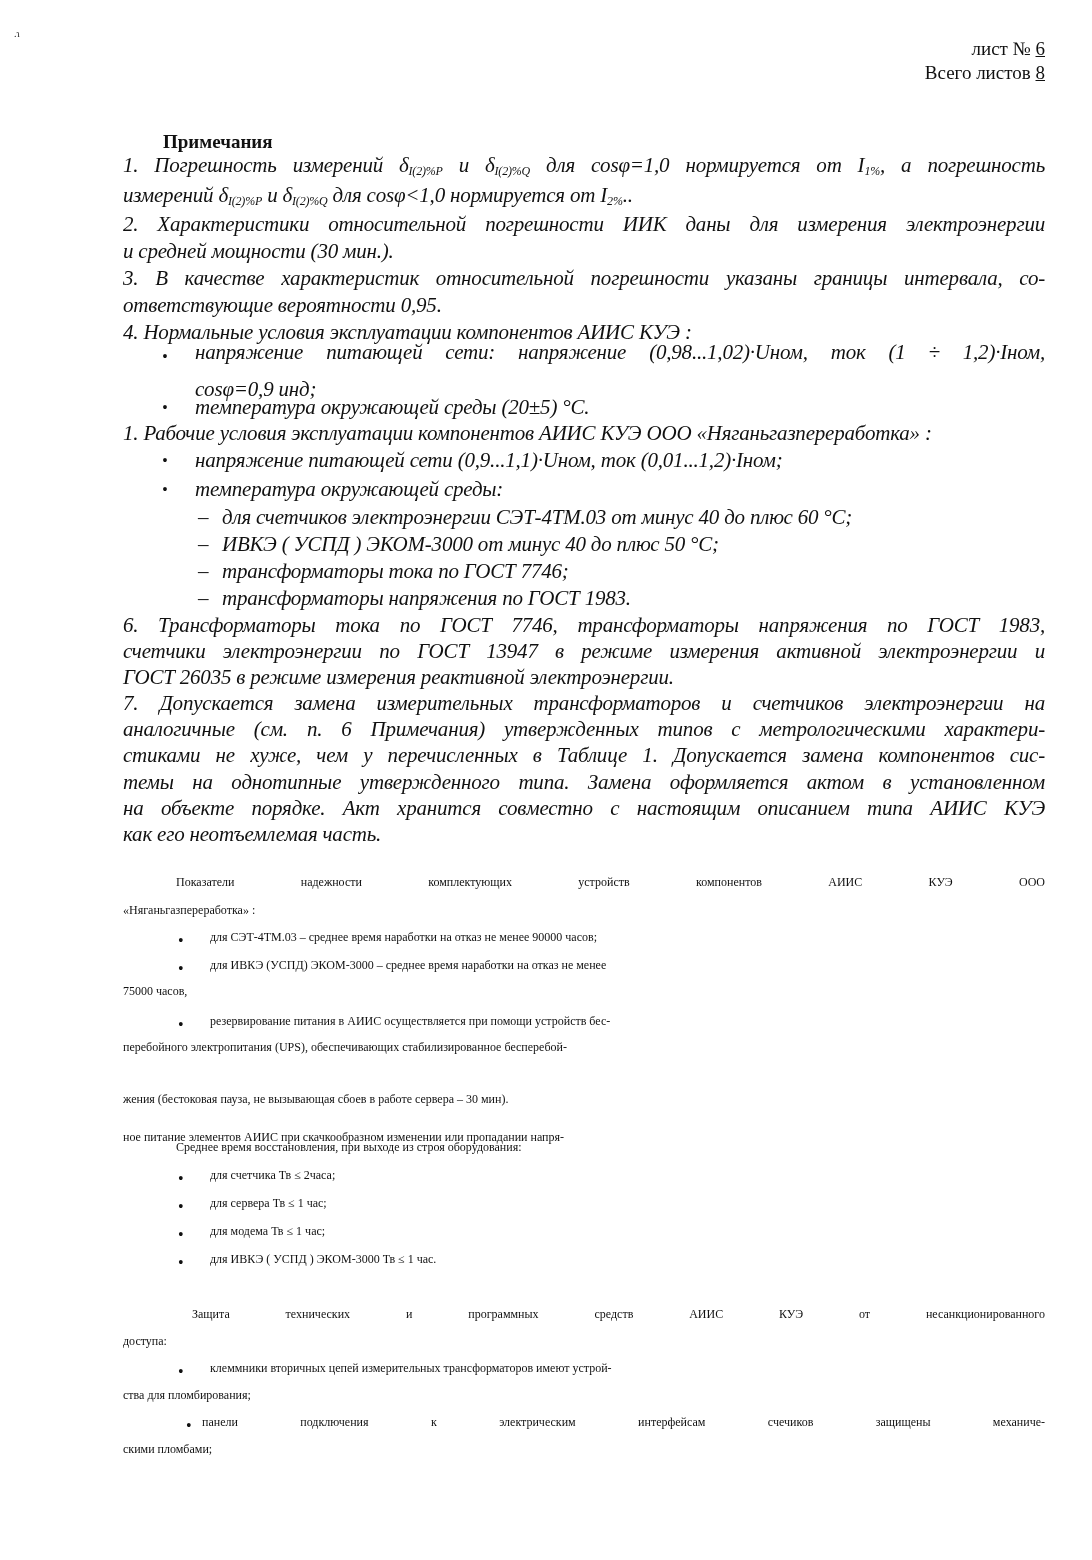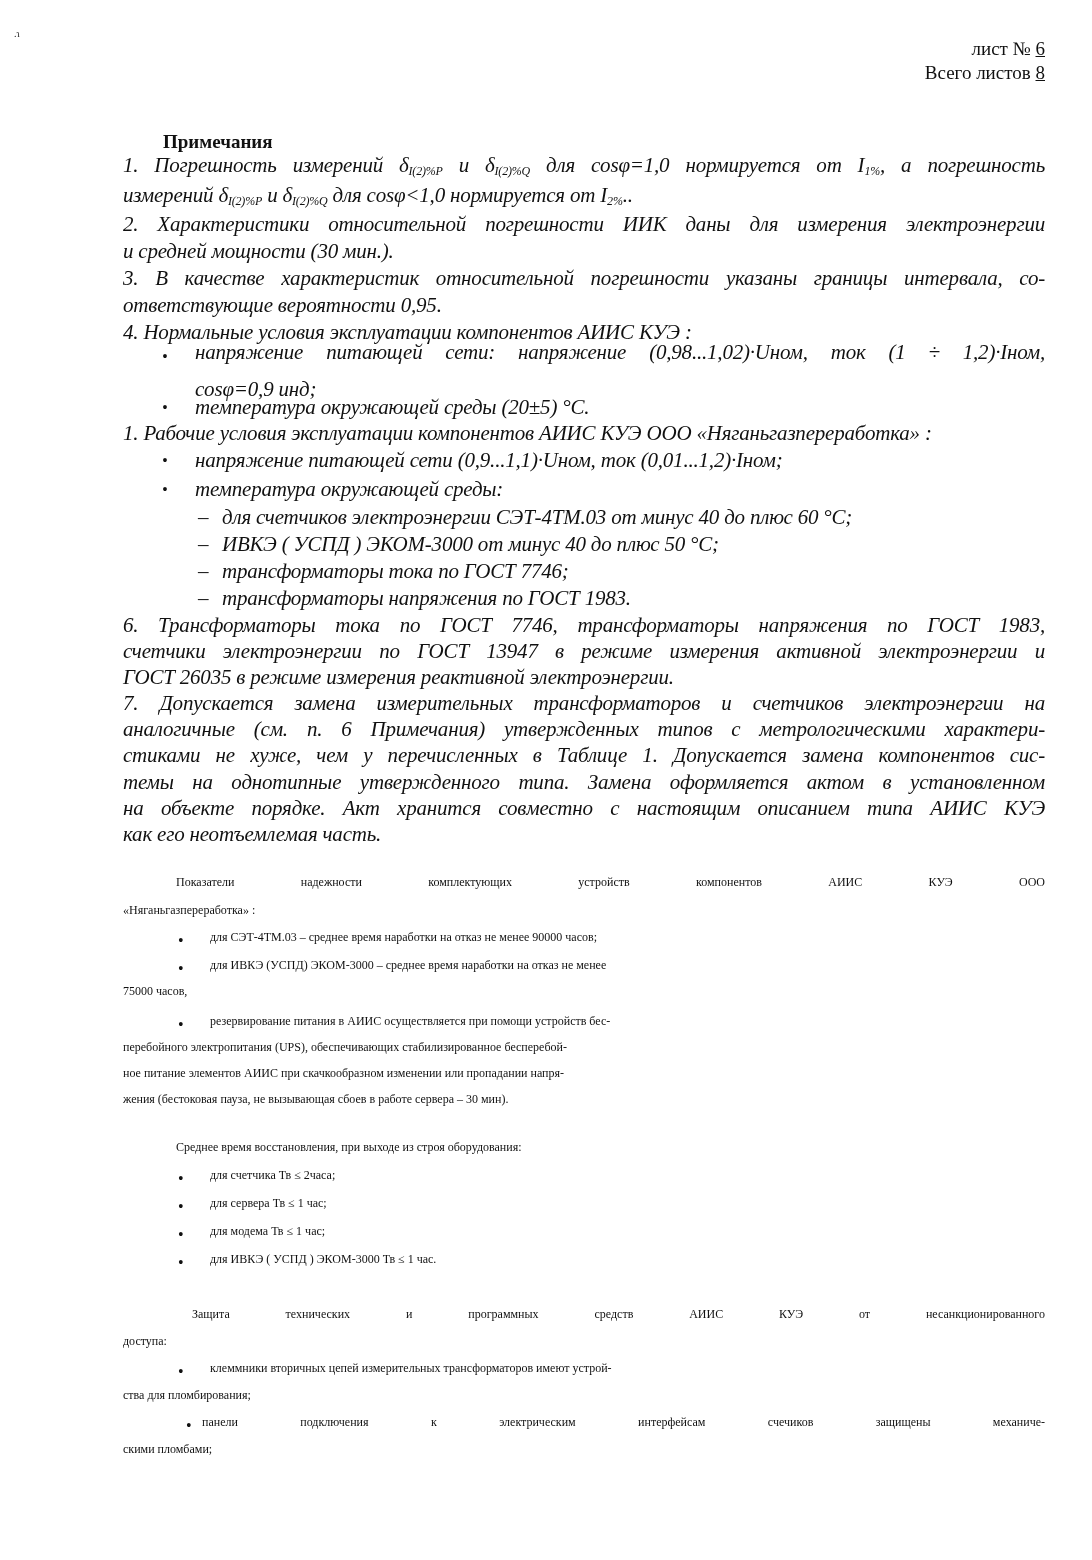--- a/index.html
+++ b/index.html
@@ -81,21 +81,21 @@
 <div class="line rm just" style="top:875px; left:176px; width:869px;">Показатели надежности комплектующих устройств компонентов АИИС КУЭ ООО</div>
 <div class="line rm" style="top:903px;">«Няганьгазпереработка» :</div>
 <div class="abs rm dot" style="top:932px; left:178px;">•</div>
 <div class="abs rm" style="top:930px; left:210px;">для СЭТ-4ТМ.03 – среднее время наработки на отказ не менее 90000 часов;</div>
 <div class="abs rm dot" style="top:960px; left:178px;">•</div>
 <div class="abs rm" style="top:958px; left:210px;">для ИВКЭ (УСПД) ЭКОМ-3000 – среднее время наработки на отказ не менее</div>
 <div class="abs rm" style="top:984px; left:123px;">75000 часов,</div>
 <div class="abs rm dot" style="top:1016px; left:178px;">•</div>
 <div class="abs rm" style="top:1014px; left:210px;">резервирование питания в АИИС осуществляется при помощи устройств бес-</div>
 <div class="abs rm" style="top:1040px; left:123px;">перебойного электропитания (UPS), обеспечивающих стабилизированное бесперебой-</div>
-<div class="abs rm" style="top:1066px; left:123px;text-align:center;">ное питание элементов АИИС при скачкообразном изменении или пропадании напря-</div>
+<div class="abs rm" style="top:1130px; left:123px;text-align:center;">ное питание элементов АИИС при скачкообразном изменении или пропадании напря-</div>
 <div class="abs rm" style="top:1092px; left:123px;text-align:right;">жения (бестоковая пауза, не вызывающая сбоев в работе сервера – 30 мин).</div>
 
 <div class="abs rm" style="top:1140px; left:176px;text-align:center;">Среднее время восстановления, при выходе из строя оборудования:</div>
 <div class="abs rm dot" style="top:1170px; left:178px;">•</div>
 <div class="abs rm" style="top:1168px; left:210px;">для счетчика Тв ≤ 2часа;</div>
 <div class="abs rm dot" style="top:1198px; left:178px;">•</div>
 <div class="abs rm" style="top:1196px; left:210px;">для сервера Тв ≤ 1 час;</div>
 <div class="abs rm dot" style="top:1226px; left:178px;">•</div>
 <div class="abs rm" style="top:1224px; left:210px;">для модема Тв ≤ 1 час;</div>
 <div class="abs rm dot" style="top:1254px; left:178px;">•</div>

